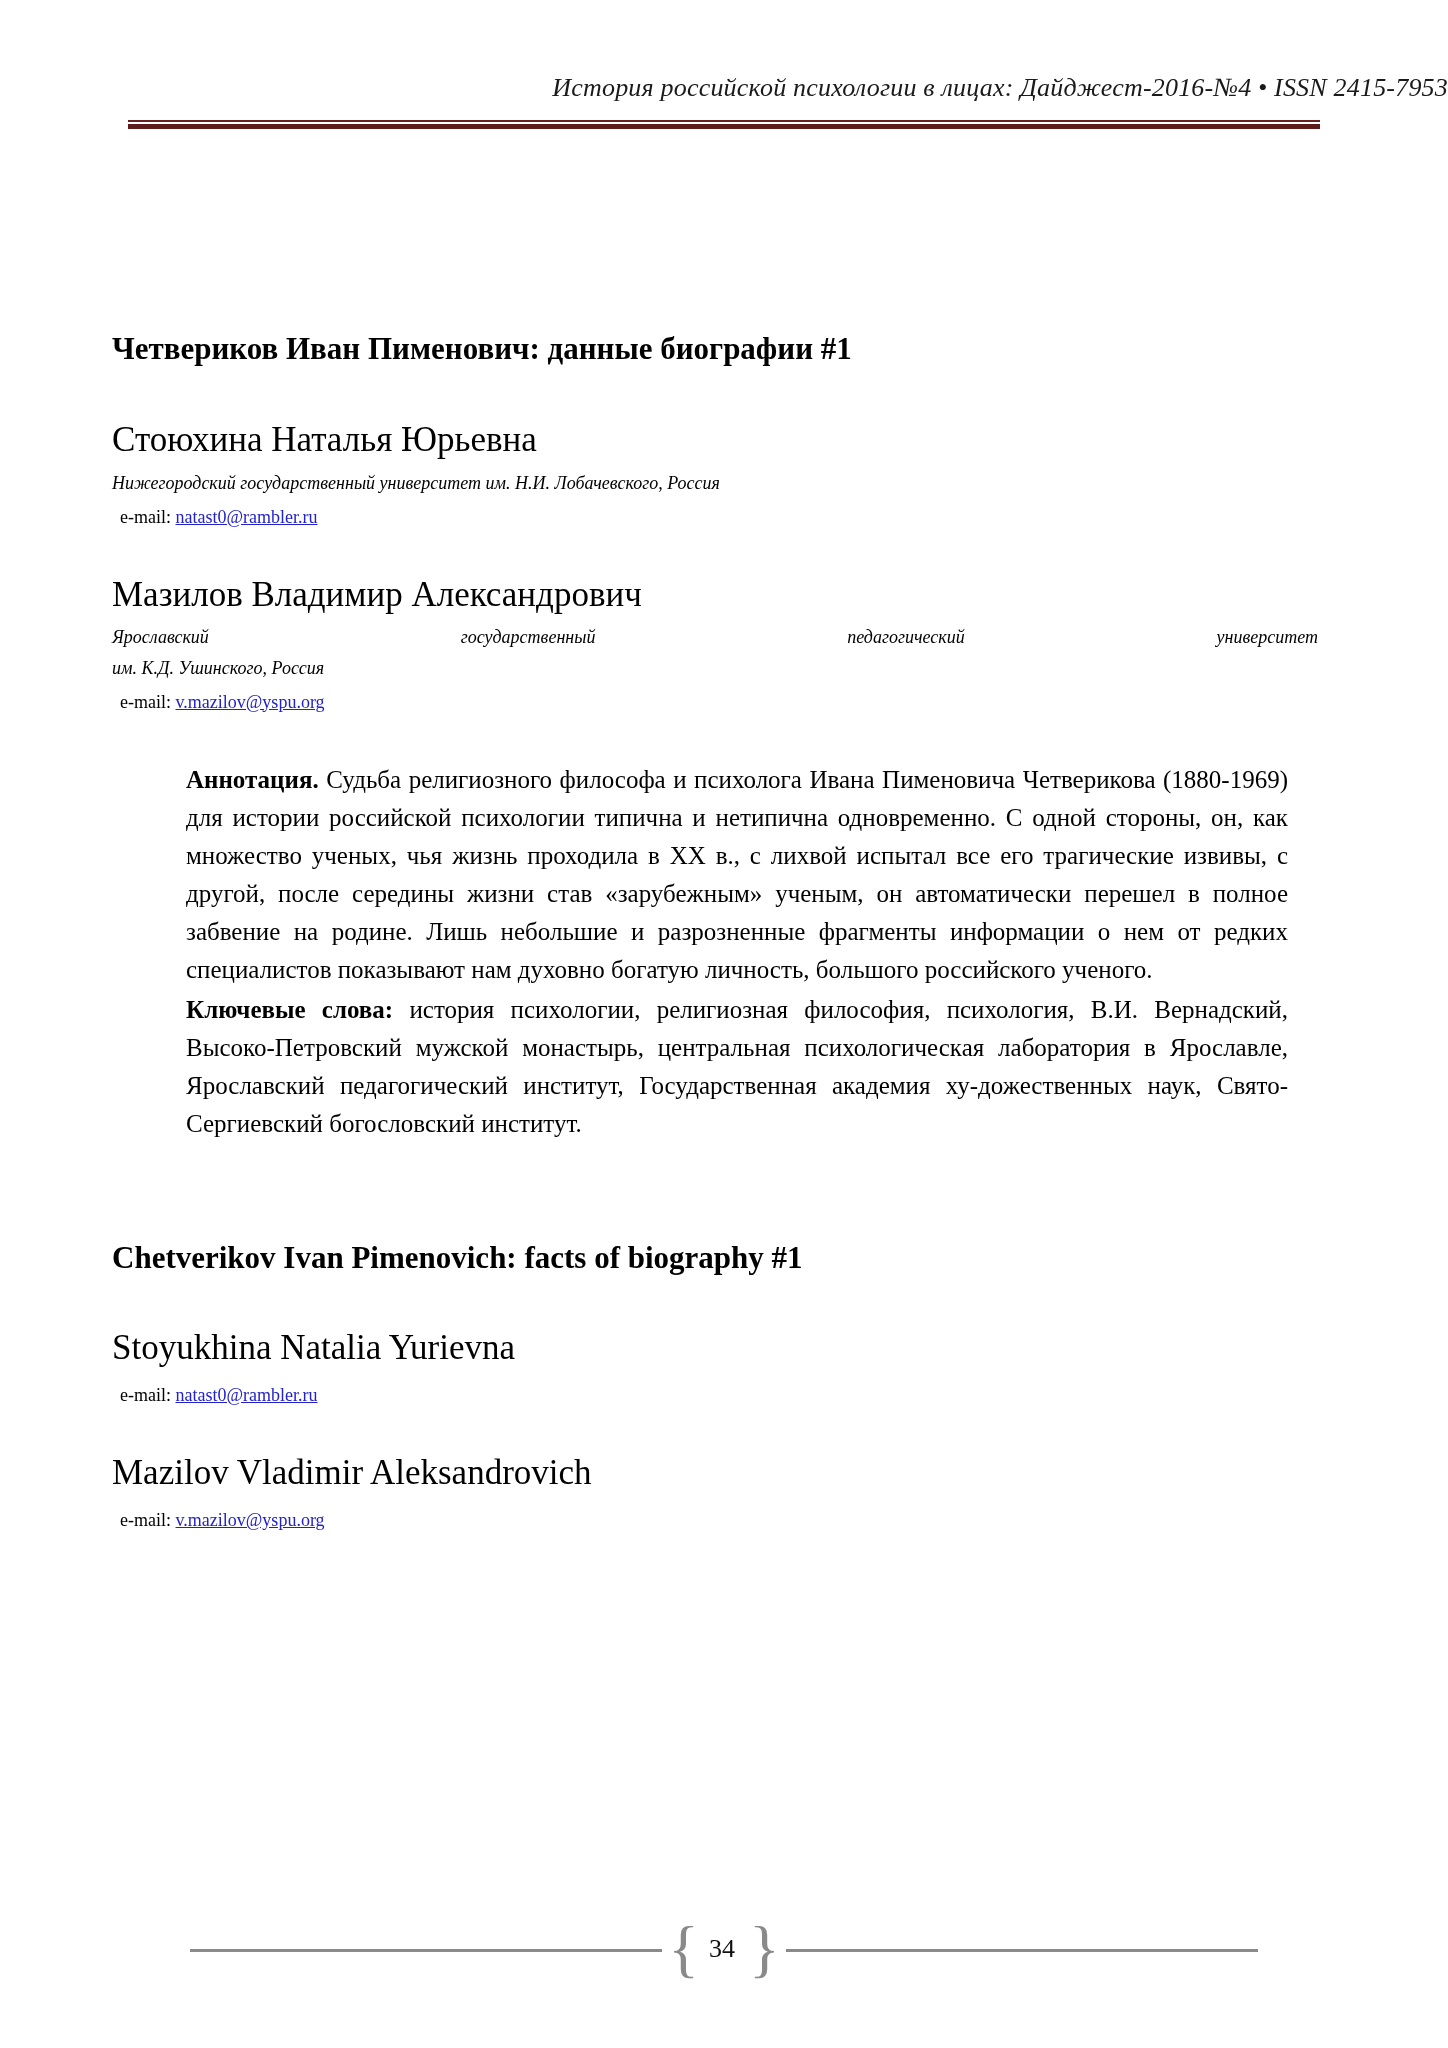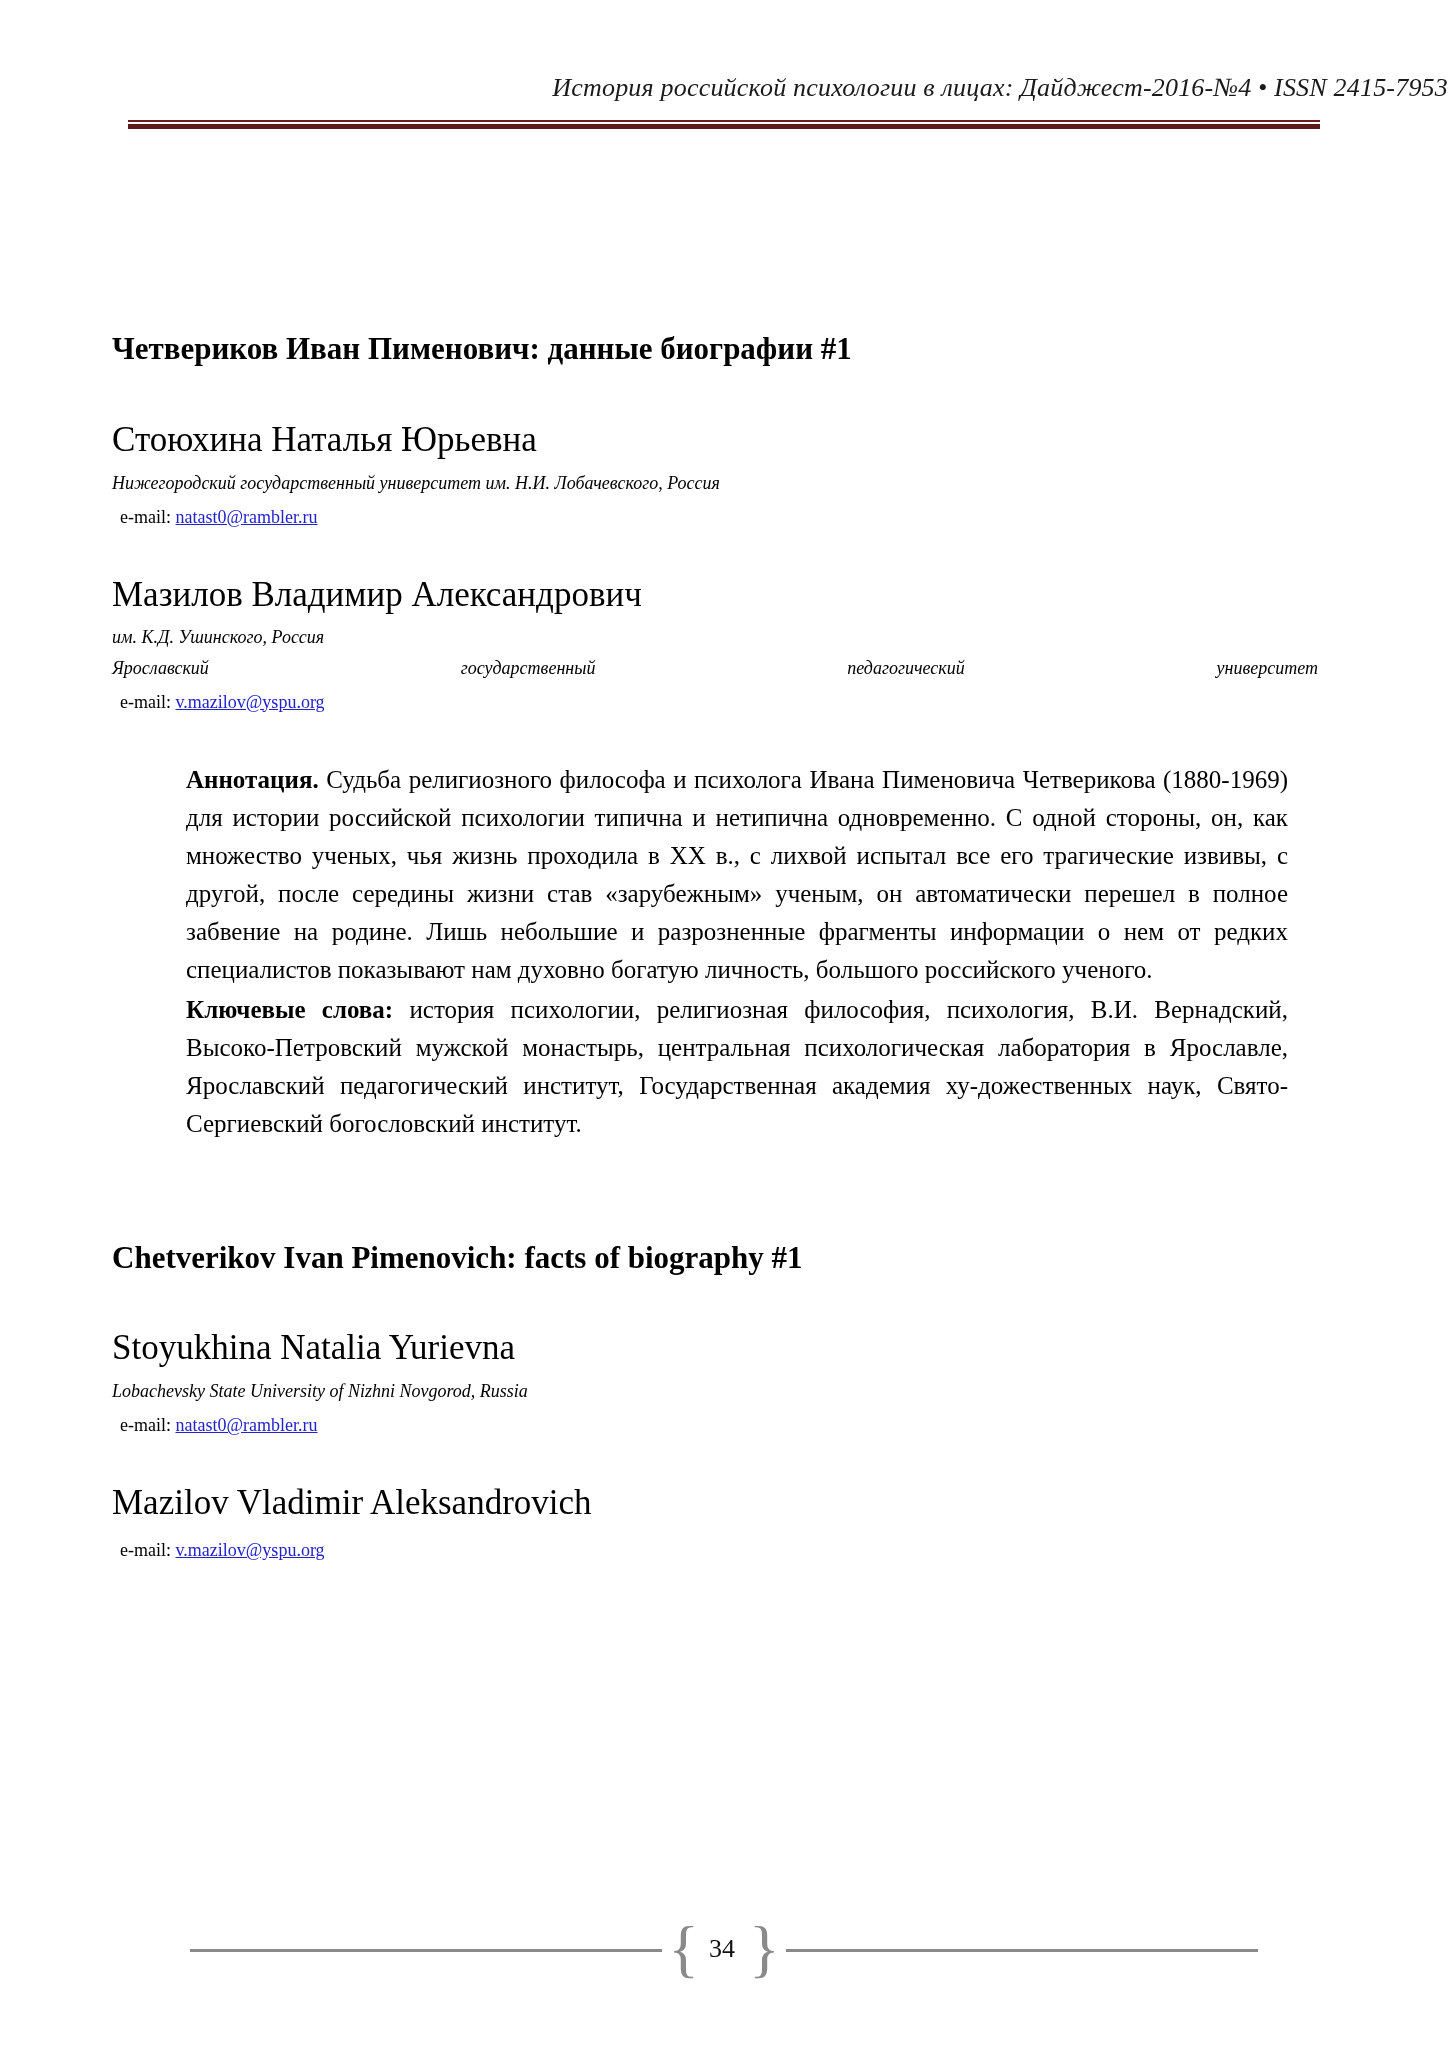--- a/index.html
+++ b/index.html
@@ -204,39 +204,38 @@
     <div class="author-block">
       <div class="author-name">Стоюхина Наталья Юрьевна</div>
       <div class="author-affil">Нижегородский государственный университет им. Н.И. Лобачевского, Россия</div>
       <div class="author-email-line">
         <span>e-mail: </span><span class="email-link">natast0@rambler.ru</span>
       </div>
     </div>
 
     <div class="author-block">
       <div class="author-name">Мазилов Владимир Александрович</div>
+      <div class="author-affil justified">Ярославский государственный педагогический университет</div>
       <div class="author-affil justified-tail">им. К.Д. Ушинского, Россия</div>
-      <div class="author-affil justified">Ярославский государственный педагогический университет</div>
       <div class="author-email-line">
         <span>e-mail: </span><span class="email-link">v.mazilov@yspu.org</span>
       </div>
     </div>
 
     <div class="abstract-wrap">
       <p class="abstract-p"><span class="lbl-bold">Аннотация.</span><span> Судьба религиозного философа и психолога Ивана Пименовича Четверикова (1880-1969) для истории российской психологии типична и нетипична одновременно. С одной стороны, он, как множество ученых, чья жизнь проходила в XX в., с лихвой испытал все его трагические извивы, с другой, после середины жизни став «зарубежным» ученым, он автоматически перешел в полное забвение на родине. Лишь небольшие и разрозненные фрагменты информации о нем от редких специалистов показывают нам духовно богатую личность, большого российского ученого.</span></p>
       <p class="keywords-p"><span class="lbl-bold">Ключевые слова:</span><span> история психологии, религиозная философия, психология, В.И. Вернадский, Высоко-Петровский мужской монастырь, центральная психологическая лаборатория в Ярославле, Ярославский педагогический институт, Государственная академия ху-дожественных наук, Свято-Сергиевский богословский институт.</span></p>
     </div>
 
     <div class="gap-before-en"></div>
 
     <h1 class="art-title-en">Chetverikov Ivan Pimenovich: facts of biography #1</h1>
 
     <div class="author-block">
       <div class="author-name">Stoyukhina Natalia Yurievna</div>
-      <div class="author-affil">Lobachevsky State University of Nizhni Novgorod, Russia</div>
       <div class="author-email-line">
         <span>e-mail: </span><span class="email-link">natast0@rambler.ru</span>
       </div>
     </div>
 
     <div class="author-block">
       <div class="author-name">Mazilov Vladimir Aleksandrovich</div>
       <div class="author-email-line">
         <span>e-mail: </span><span class="email-link">v.mazilov@yspu.org</span>
       </div>

